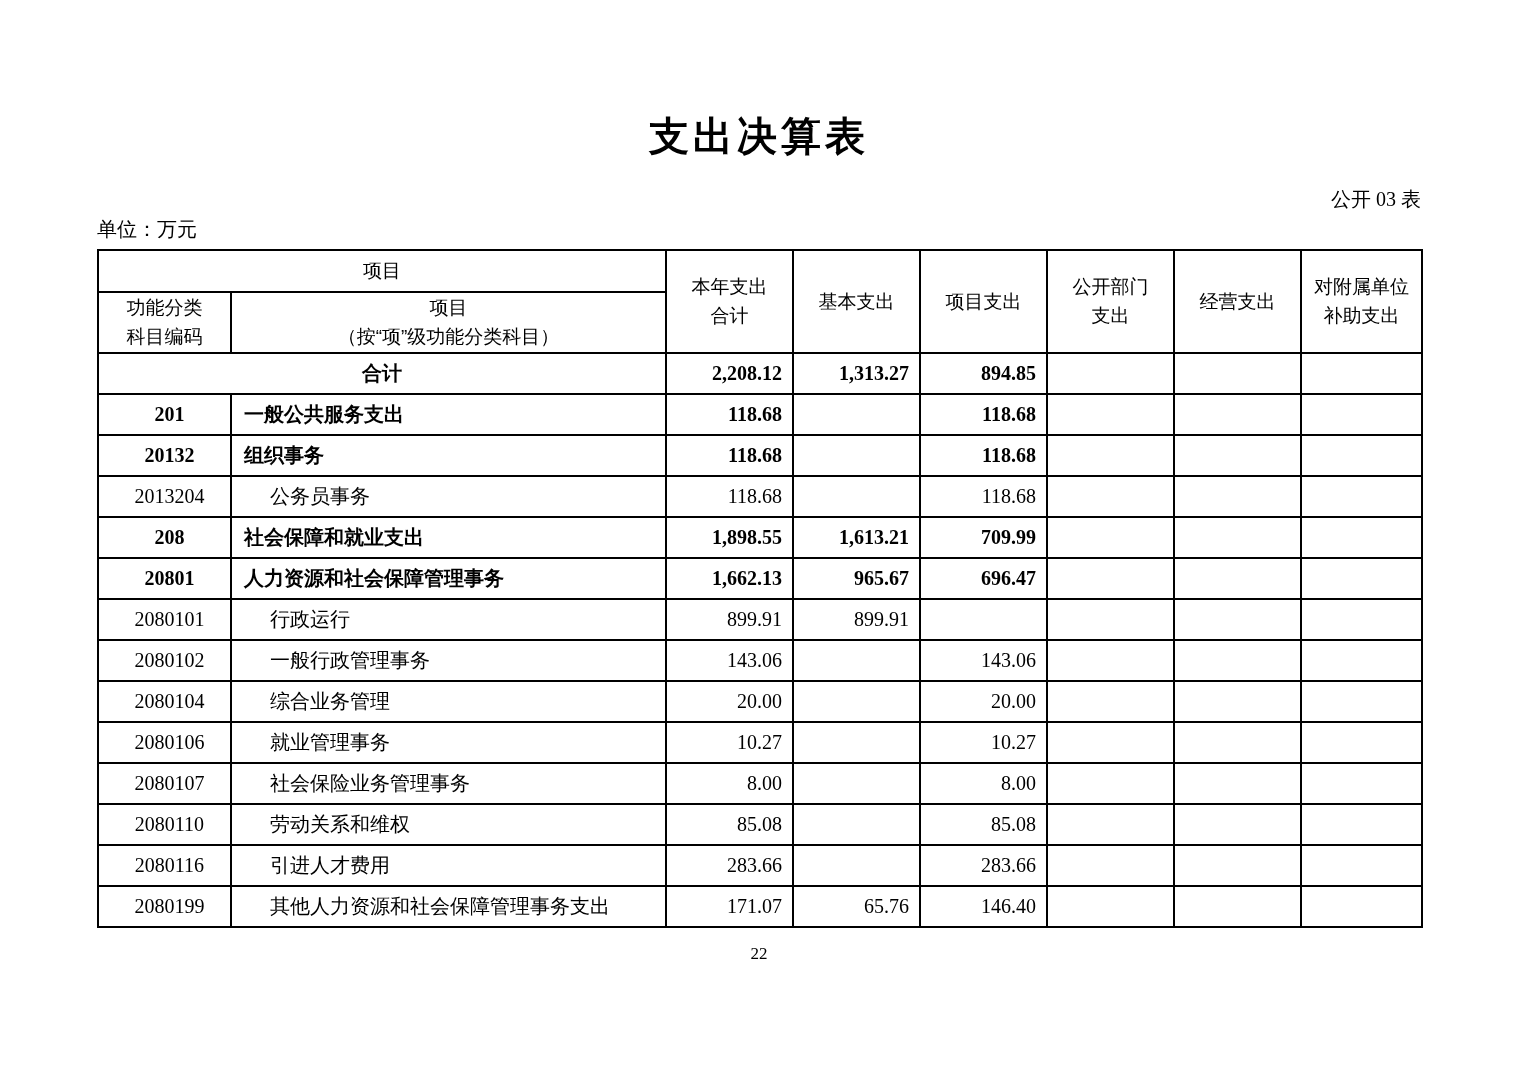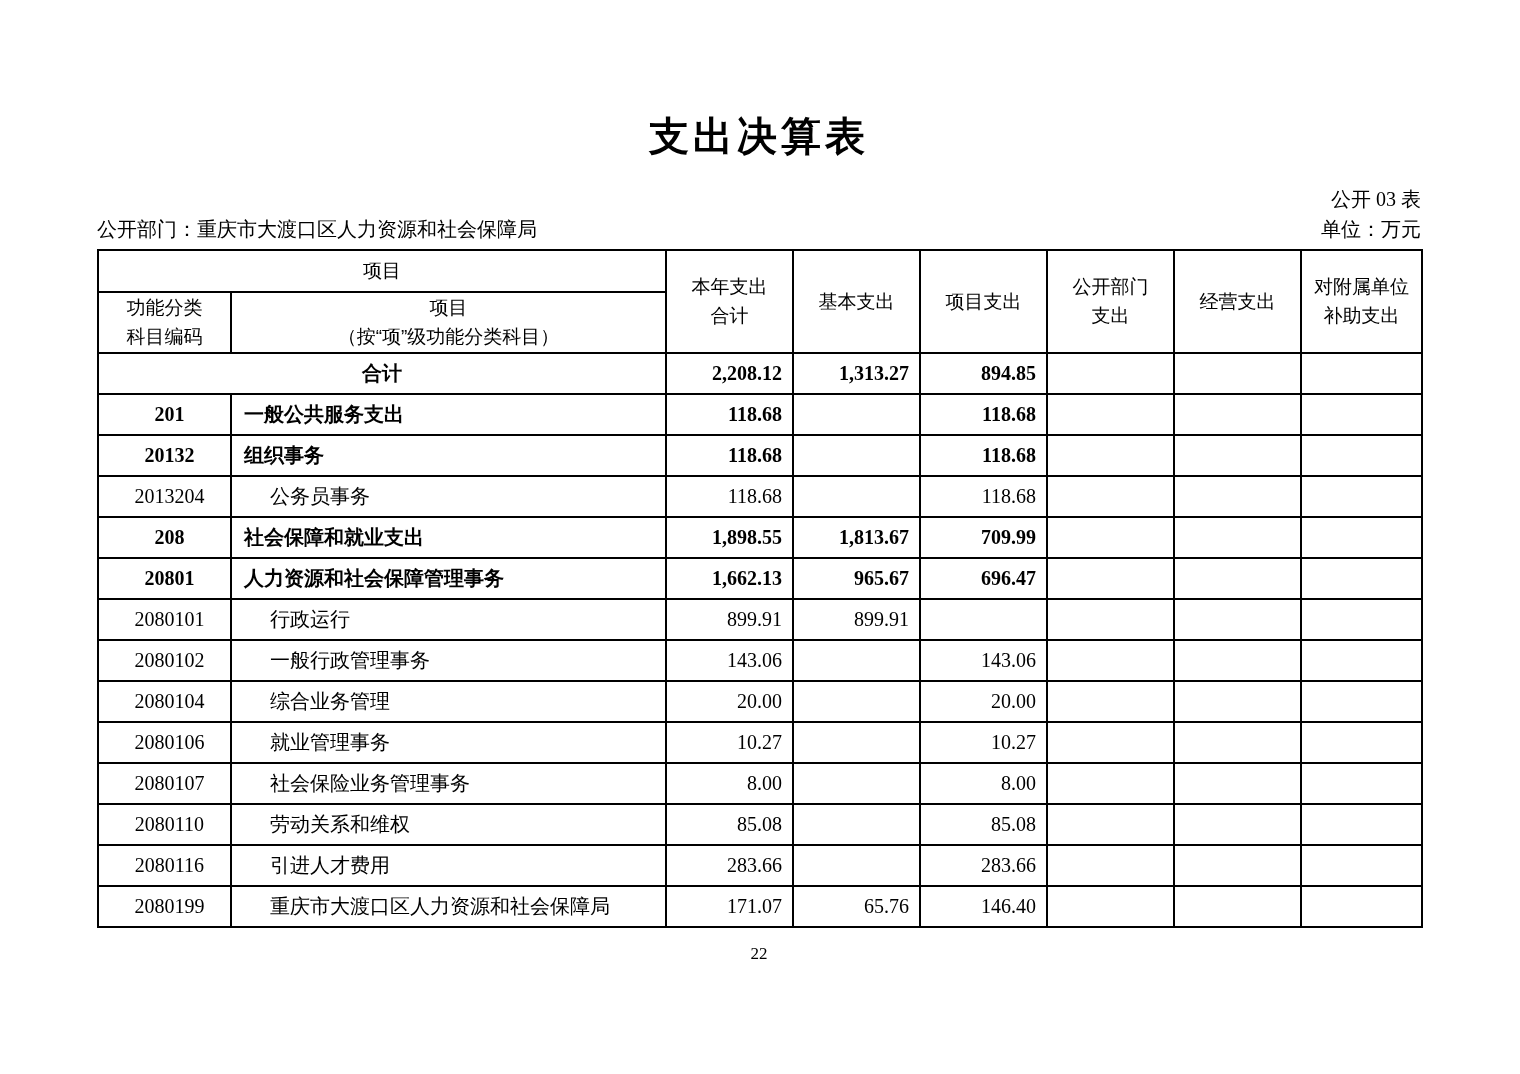--- a/index.html
+++ b/index.html
@@ -96,21 +96,20 @@
 </head>
 <body>
 
 <div class="page">
 
   <h1 class="doc-title">支出决算表</h1>
 
   <div class="meta-line1">公开 03 表</div>
 
   <div class="meta-line2">
-    <span>公开部门：重庆市大渡口区人力资源和社会保障局</span>
     <span>单位：万元</span>
   </div>
 
   <table class="fin-table">
     <colgroup>
       <col style="width:133px">
         <col style="width:435px">
         <col style="width:127px">
         <col style="width:127px">
       <col style="width:127px">
@@ -175,21 +174,21 @@
           <td class="num"></td>
           <td class="num">118.68</td>
           <td class="num"></td>
           <td class="num"></td>
           <td class="num"></td>
         </tr>
         <tr class="bold">
           <td class="code">208</td>
           <td class="name">社会保障和就业支出</td>
           <td class="num">1,898.55</td>
-          <td class="num">1,813.67</td>
+          <td class="num">1,613.21</td>
           <td class="num">709.99</td>
           <td class="num"></td>
           <td class="num"></td>
           <td class="num"></td>
         </tr>
         <tr class="bold">
           <td class="code">20801</td>
           <td class="name">人力资源和社会保障管理事务</td>
           <td class="num">1,662.13</td>
           <td class="num">965.67</td>
@@ -263,21 +262,21 @@
           <td class="name indent">引进人才费用</td>
           <td class="num">283.66</td>
           <td class="num"></td>
           <td class="num">283.66</td>
           <td class="num"></td>
           <td class="num"></td>
           <td class="num"></td>
         </tr>
         <tr>
           <td class="code">2080199</td>
-          <td class="name indent">重庆市大渡口区人力资源和社会保障局</td>
+          <td class="name indent">其他人力资源和社会保障管理事务支出</td>
           <td class="num">171.07</td>
           <td class="num">65.76</td>
           <td class="num">146.40</td>
           <td class="num"></td>
           <td class="num"></td>
           <td class="num"></td>
         </tr>
       </tbody>
   </table>
 

